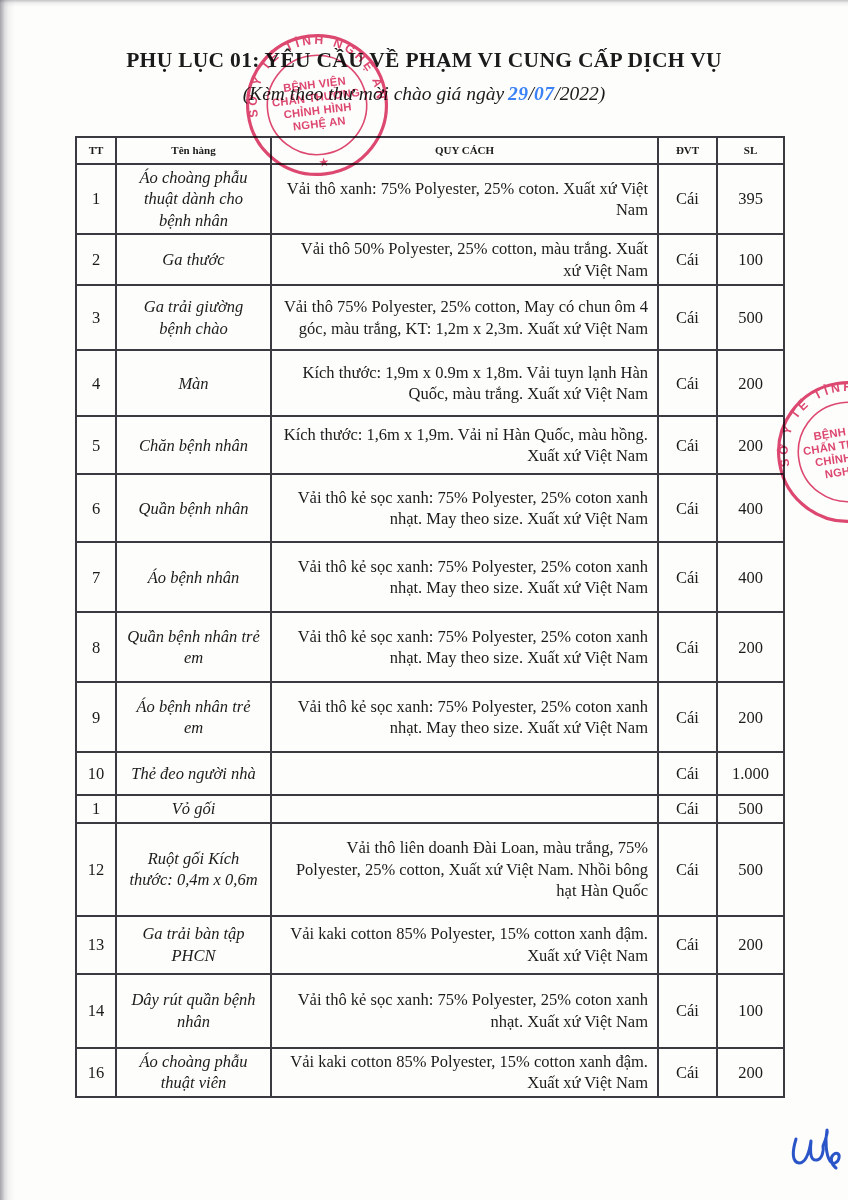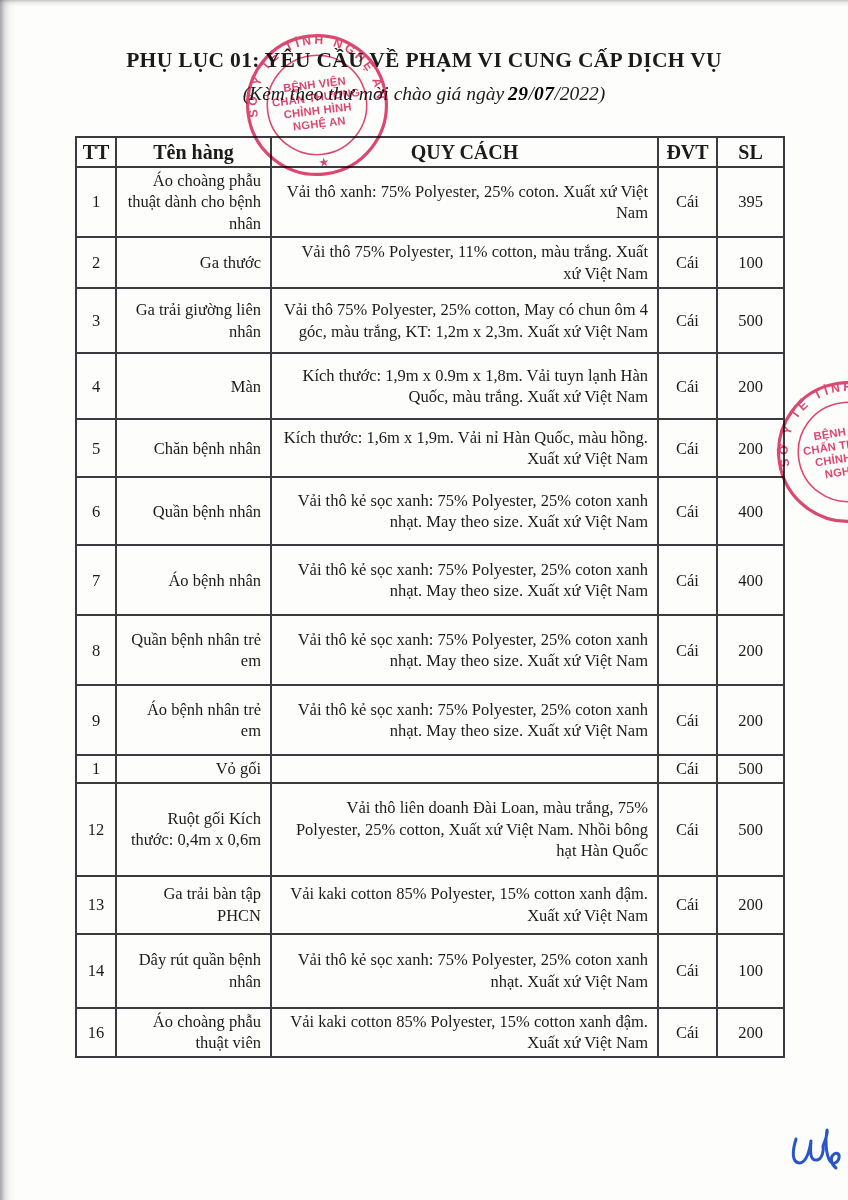--- a/index.html
+++ b/index.html
@@ -18,32 +18,32 @@
     background:linear-gradient(180deg, rgba(90,90,100,.35) 0px, rgba(140,140,150,.12) 3px, rgba(255,255,255,0) 7px);
   }
   .doc-title {
     position:absolute; top:48px; left:0; width:100%; text-align:center;
     font-size:21.5px; font-weight:bold; letter-spacing:.3px; white-space:nowrap;
   }
   .doc-subtitle {
     position:absolute; top:83px; left:0; width:100%; text-align:center;
     font-size:19.5px; font-style:italic; white-space:nowrap;
   }
-  .hand-ink { color:#000000; font-weight:bold; letter-spacing:.5px; }
+  .hand-ink { color:#3b82f6; font-weight:bold; letter-spacing:.5px; }
   table.items {
     position:absolute; left:75px; top:136px; width:708px;
     border-collapse:collapse; table-layout:fixed;
     font-size:16.5px; line-height:1.3;
   }
   table.items th, table.items td { border:2px solid #3a3a40; }
   table.items thead tr { height:27px; }
-  table.items th { font-size:20px; font-weight:bold; padding:1px 2px; text-align:center; }
+  table.items th { font-size:11px; font-weight:bold; padding:1px 2px; text-align:center; }
   table.items td { padding:2px 9px; vertical-align:middle; }
   td.c-tt, td.c-unit, td.c-qty { text-align:center; padding:2px 2px; }
-  td.c-name { text-align:right; }
+  td.c-name { text-align:center;font-style:italic; }
   td.c-spec { text-align:right; }
   .stamp {
     position:absolute; width:150px; height:150px; z-index:6;
     mix-blend-mode:multiply; opacity:.92; pointer-events:none;
   }
   .stamp-top   { left:242px; top:30px;  transform:rotate(-7deg); }
   .stamp-right { left:773px; top:377px; transform:rotate(-9deg); }
   .stamp text { fill:#dc3866; font-family:"Liberation Sans","DejaVu Sans",sans-serif; font-weight:bold; }
   .stamp .ring-t { font-size:13px; letter-spacing:3.2px; }
   .stamp .inner-t { font-size:12px; letter-spacing:.2px; }
@@ -82,27 +82,27 @@
         <tr style="height: 67px;">
           <td class="c-tt">1</td>
           <td class="c-name">Áo choàng phẫu thuật dành cho bệnh nhân</td>
           <td class="c-spec">Vải thô xanh: 75% Polyester, 25% coton. Xuất xứ Việt Nam</td>
           <td class="c-unit">Cái</td>
           <td class="c-qty">395</td>
         </tr>
         <tr style="height: 51px;">
           <td class="c-tt">2</td>
           <td class="c-name">Ga thước</td>
-          <td class="c-spec">Vải thô 75% Polyester, 11% cotton, màu trắng. Xuất xứ Việt Nam</td>
+          <td class="c-spec">Vải thô 50% Polyester, 25% cotton, màu trắng. Xuất xứ Việt Nam</td>
           <td class="c-unit">Cái</td>
           <td class="c-qty">100</td>
         </tr>
         <tr style="height: 65px;">
           <td class="c-tt">3</td>
-          <td class="c-name">Ga trải giường liên nhân</td>
+          <td class="c-name">Ga trải giường bệnh chào</td>
           <td class="c-spec">Vải thô 75% Polyester, 25% cotton, May có chun ôm 4 góc, màu trắng, KT: 1,2m x 2,3m. Xuất xứ Việt Nam</td>
           <td class="c-unit">Cái</td>
           <td class="c-qty">500</td>
         </tr>
         <tr style="height: 66px;">
           <td class="c-tt">4</td>
           <td class="c-name">Màn</td>
           <td class="c-spec">Kích thước: 1,9m x 0.9m x 1,8m. Vải tuyn lạnh Hàn Quốc, màu trắng. Xuất xứ Việt Nam</td>
           <td class="c-unit">Cái</td>
           <td class="c-qty">200</td>
@@ -134,20 +134,27 @@
           <td class="c-spec">Vải thô kẻ sọc xanh: 75% Polyester, 25% coton xanh nhạt. May theo size. Xuất xứ Việt Nam</td>
           <td class="c-unit">Cái</td>
           <td class="c-qty">200</td>
         </tr>
         <tr style="height: 70px;">
           <td class="c-tt">9</td>
           <td class="c-name">Áo bệnh nhân trẻ em</td>
           <td class="c-spec">Vải thô kẻ sọc xanh: 75% Polyester, 25% coton xanh nhạt. May theo size. Xuất xứ Việt Nam</td>
           <td class="c-unit">Cái</td>
           <td class="c-qty">200</td>
+        </tr>
+        <tr style="height: 43px;">
+          <td class="c-tt">10</td>
+          <td class="c-name">Thẻ đeo người nhà</td>
+          <td class="c-spec"></td>
+          <td class="c-unit">Cái</td>
+          <td class="c-qty">1.000</td>
         </tr>
         <tr style="height: 24px;">
           <td class="c-tt">1</td>
           <td class="c-name">Vỏ gối</td>
           <td class="c-spec"></td>
           <td class="c-unit">Cái</td>
           <td class="c-qty">500</td>
         </tr>
         <tr style="height: 93px;">
           <td class="c-tt">12</td>

